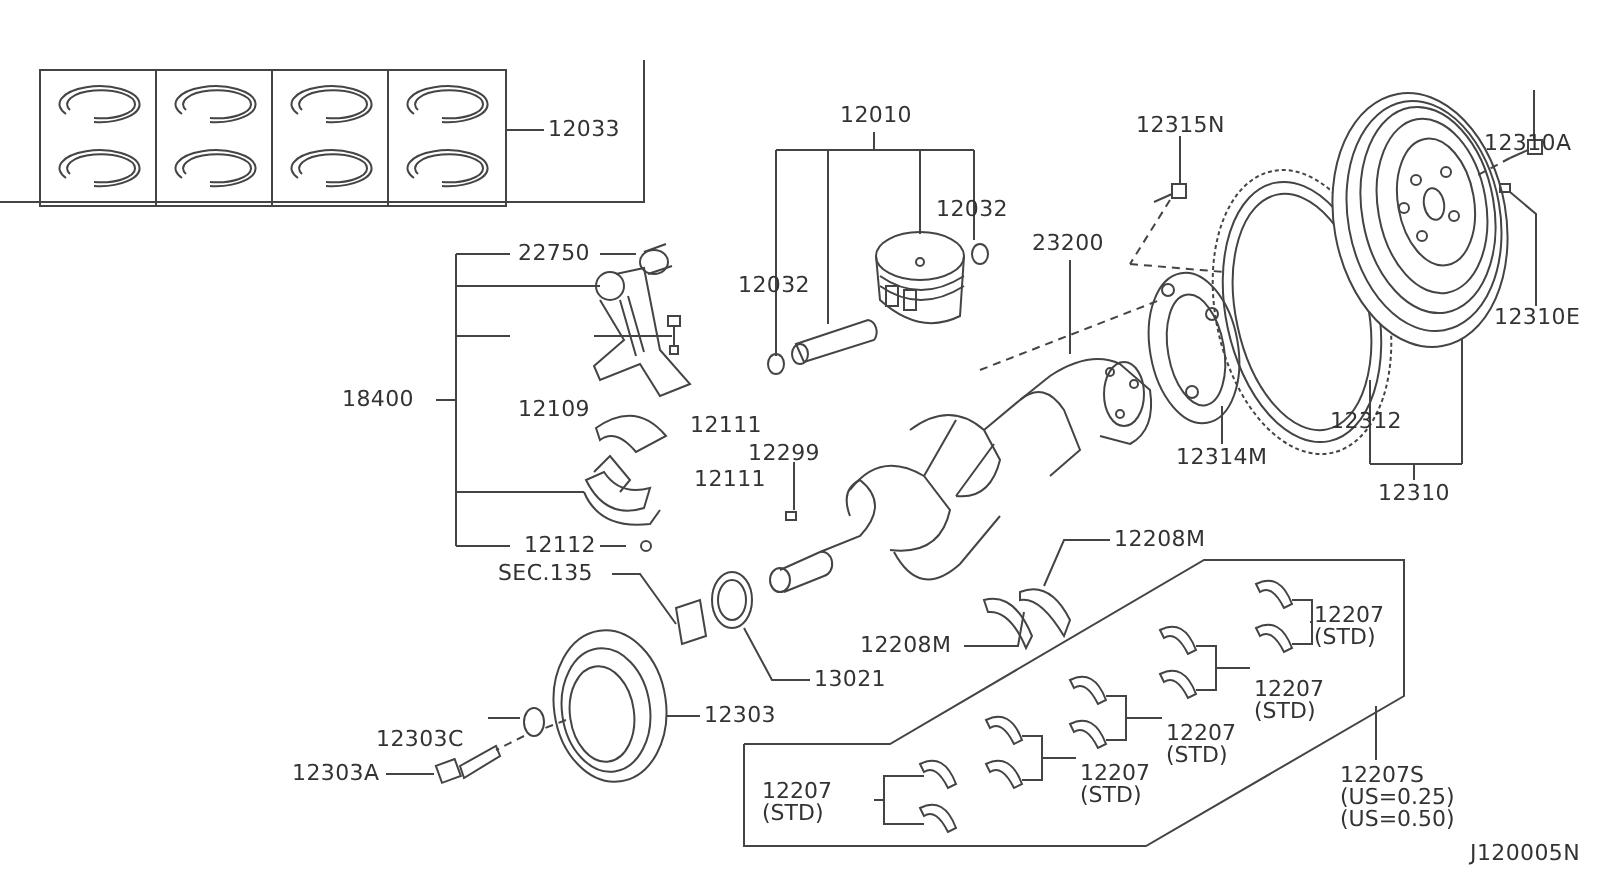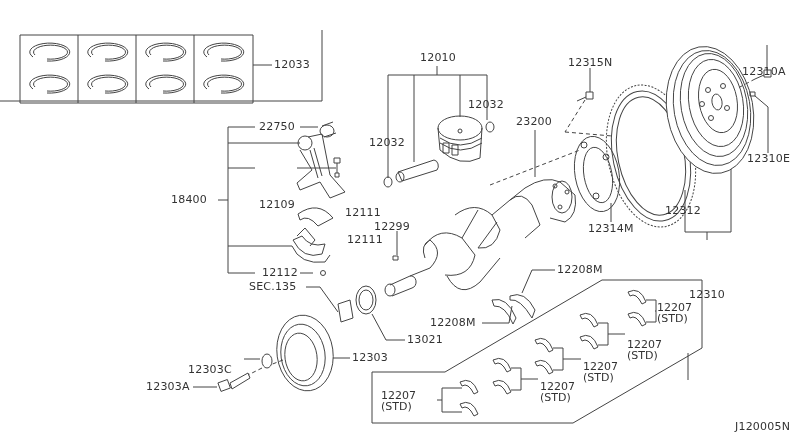--- a/index.html
+++ b/index.html
@@ -229,25 +229,26 @@
   <div class="lbl" style="left:249px;top:281px;">SEC.135</div>
   <div class="lbl" style="left:407px;top:334px;">13021</div>
   <div class="lbl" style="left:352px;top:352px;">12303</div>
   <div class="lbl" style="left:188px;top:364px;">12303C</div>
   <div class="lbl" style="left:146px;top:381px;">12303A</div>
   <div class="lbl" style="left:557px;top:264px;">12208M</div>
   <div class="lbl" style="left:430px;top:317px;">12208M</div>
   <div class="lbl" style="left:568px;top:57px;">12315N</div>
   <div class="lbl" style="left:588px;top:223px;">12314M</div>
   <div class="lbl" style="left:665px;top:205px;">12312</div>
-  <div class="lbl" style="left:689px;top:241px;margin-top:48px;">12310</div>
+  <div class="lbl" style="left:689px;top:241px;">12310</div>
   <div class="lbl" style="left:742px;top:34px;margin-top:32px;">12310A</div>
   <div class="lbl" style="left:747px;top:153px;">12310E</div>
 
   
   <div class="lbl2" style="left:657px;top:302px;"><span>12207</span><br><span>(STD)</span></div>
   <div class="lbl2" style="left:627px;top:339px;"><span>12207</span><br><span>(STD)</span></div>
   <div class="lbl2" style="left:583px;top:361px;"><span>12207</span><br><span>(STD)</span></div>
   <div class="lbl2" style="left:540px;top:381px;"><span>12207</span><br><span>(STD)</span></div>
   <div class="lbl2" style="left:381px;top:390px;"><span>12207</span><br><span>(STD)</span></div>
+  <div class="lbl2" style="left:670px;top:382px;"><span>12207S</span><br><span>(US=0.25)</span><br><span>(US=0.50)</span></div>
 
   <div class="lbl" style="left:735px;top:421px;">J120005N</div>
 </div>
 
 </body></html>

